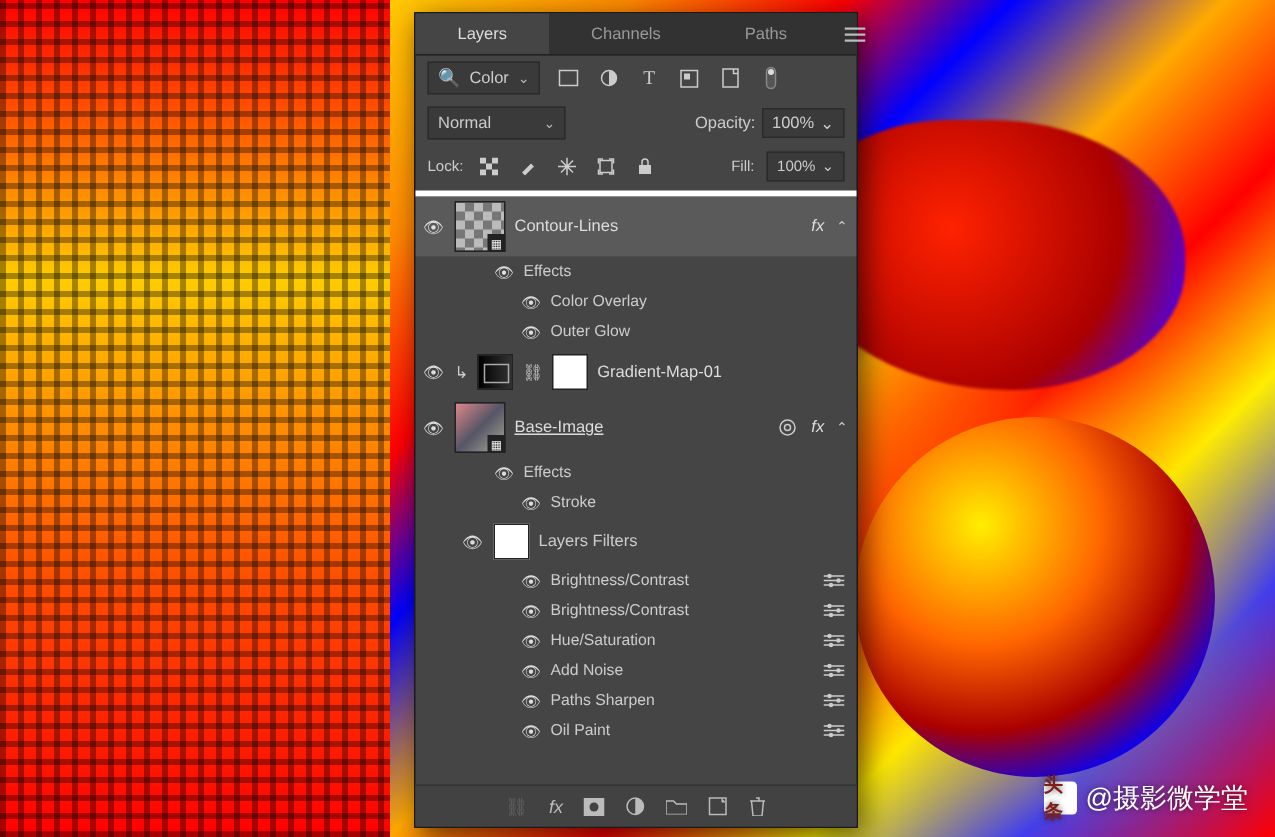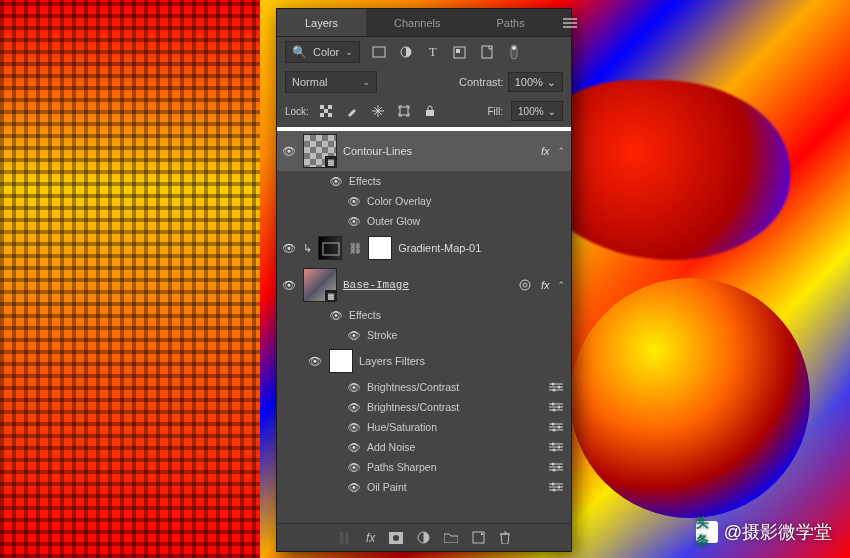--- a/index.html
+++ b/index.html
@@ -3,21 +3,21 @@
 <meta charset="utf-8">
 <style>
 * { box-sizing: border-box; margin: 0; padding: 0; }
 body { width: 850px; height: 558px; font-family: "Segoe UI", Tahoma, sans-serif; font-size: 11px; color: #ccc; position: relative; overflow: hidden; background: #000; }
 .canvas-bg { position: absolute; inset: 0; background: linear-gradient(135deg, #ff0000 0%, #ff4400 8%, #ffcc00 18%, #ff8800 30%, #ff0000 40%, #0000ff 48%, #ffaa00 58%, #ff0000 68%, #ffee00 78%, #3333ff 88%, #ff0000 100%); }
 .canvas-bg::before { content:""; position:absolute; left:0; top:0; width:260px; height:100%; background: repeating-linear-gradient(0deg, rgba(0,0,0,.35) 0 4px, transparent 4px 12px), repeating-linear-gradient(90deg, rgba(0,0,0,.35) 0 4px, transparent 4px 12px), linear-gradient(180deg,#ff0000,#ffcc00,#ff5500,#ff0000); }
 .canvas-bg::after { content:""; position:absolute; right:40px; bottom:40px; width:240px; height:240px; border-radius:50%; background: radial-gradient(circle at 35% 30%, #ffee00 0%, #ff6600 35%, #aa0000 60%, #0000ff 80%); box-shadow: 0 0 80px rgba(255,200,0,.5); }
 .blob { position:absolute; right:60px; top:80px; width:260px; height:180px; border-radius:40% 50% 45% 55%; background: radial-gradient(circle at 40% 40%, #ff2200, #aa0000 60%, #4400ff 90%); filter: blur(1px); }
 
 .attribution { position:absolute; right:18px; bottom:14px; color:#fff; font-size:18px; text-shadow:0 0 4px rgba(0,0,0,.6); display:flex; align-items:center; gap:6px; }
-.attr-icon { width:22px; height:22px; background:#fff; color:#0f766e; font-weight:bold; font-size:13px; border-radius:3px; display:flex; align-items:center; justify-content:center; }
+.attr-icon { width:22px; height:22px; background:#fff; color:#7f1d1d; font-weight:bold; font-size:13px; border-radius:3px; display:flex; align-items:center; justify-content:center; }
 
 .panel { position:absolute; left:276px; top:8px; width:296px; height:544px; background:#454545; border:1px solid #1a1a1a; box-shadow: 4px 6px 18px rgba(0,0,0,.6); display:flex; flex-direction:column; }
 .panel-tabs { display:flex; align-items:center; background:#323232; height:28px; border-bottom:1px solid #222; }
 .tab { padding:0 28px; height:100%; display:flex; align-items:center; color:#999; cursor:pointer; }
 .tab.active { background:#454545; color:#ddd; }
 .tab-menu { margin-left:auto; padding:0 10px; color:#bbb; cursor:pointer; }
 
 .row { display:flex; align-items:center; padding:4px 8px; gap:6px; }
 .filter-row { height:30px; }
 .dropdown { display:flex; align-items:center; background:#3a3a3a; border:1px solid #2a2a2a; height:22px; padding:0 6px; gap:6px; cursor:pointer; }
@@ -38,21 +38,21 @@
 .layer-item { display:flex; align-items:center; min-height:26px; padding:2px 6px 2px 4px; gap:6px; }
 .layer-item.tall { min-height:40px; }
 .layer-item.selected { background:#5a5a5a; }
 .eye { width:16px; text-align:center; cursor:pointer; color:#ddd; }
 .thumb { width:34px; height:34px; background:#666; border:1px solid #222; position:relative; flex-shrink:0; }
 .thumb.checker { background: repeating-conic-gradient(#777 0 25%, #bbb 0 50%) 0 0/12px 12px; }
 .thumb.white { background:#fff; }
 .thumb.small { width:24px; height:24px; }
 .thumb-corner { position:absolute; right:-1px; bottom:-1px; width:12px; height:12px; background:#222; color:#eee; font-size:8px; display:flex; align-items:center; justify-content:center; }
 .layer-name { flex:1; color:#ddd; }
-.layer-name.ul { text-decoration: underline; font-family: Liberation Mono, monospace; }
+.layer-name.ul { text-decoration: underline; }
 .fx { font-style:italic; color:#ddd; margin-right:2px; }
 .collapse { font-size:9px; color:#ccc; cursor:pointer; }
 .link-ic { font-size:11px; }
 .clip { font-size:11px; }
 
 .sub { padding-left:52px; min-height:20px; font-size:10.5px; }
 .sub2 { padding-left:70px; }
 .sub .eye { width:14px; }
 .filter-thumb-row { padding-left:30px; }
 .adjust-ic { margin-left:auto; width:16px; cursor:pointer; }
@@ -126,21 +126,21 @@
         </span>
     </div>
   </div>
 
   <div class="row blend-row">
     <div class="dropdown">
       <span>Normal</span>
       <span class="chev">⌄</span>
     </div>
     <div class="opacity-box" style="margin-left:auto">
-      <span class="label">Contrast:</span>
+      <span class="label">Opacity:</span>
       <div class="pct">
         <span>100%</span>
         <span class="chev">⌄</span>
       </div>
     </div>
   </div>
 
   <div class="row lock-row">
     <span class="label">Lock:</span>
     <div class="lock-icons">

